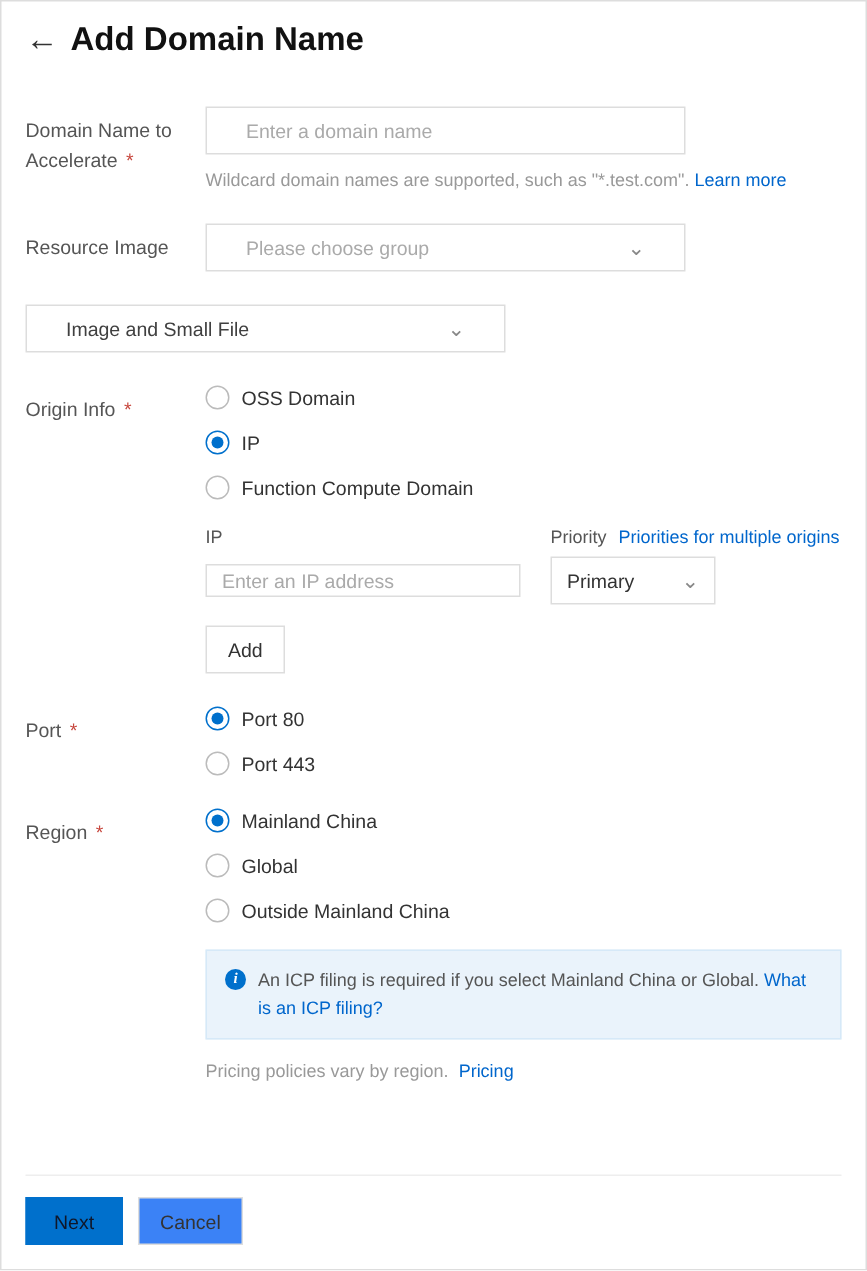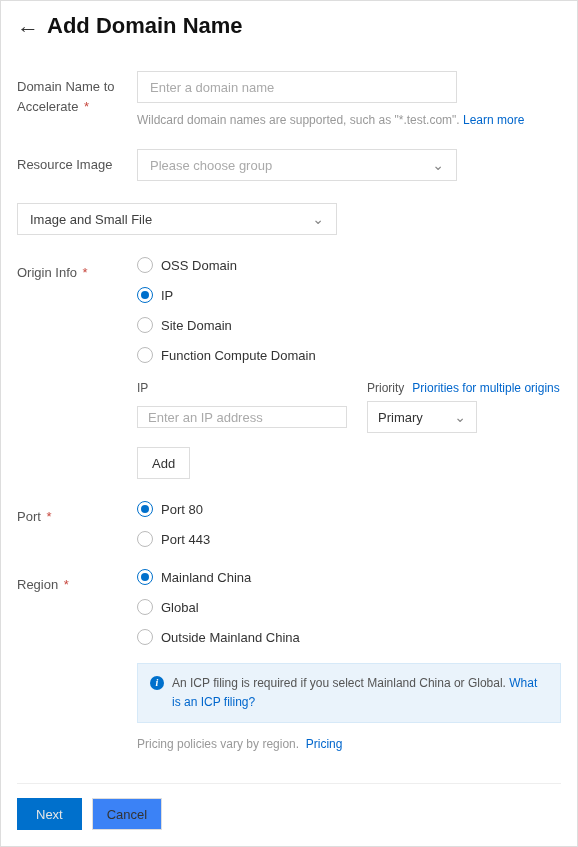--- a/index.html
+++ b/index.html
@@ -48,21 +48,21 @@
   }
   .label-col .req { color: #c7473e; margin-left: 2px; }
   .field-col {
     flex: 1;
     min-width: 0;
   }
   .text-input, .select-box {
     width: 320px;
     height: 32px;
     border: 1px solid #ddd;
-    padding: 0 12px;
+    padding: 0 26px;
     font-size: 13px;
     color: #333;
     background: #fff;
     display: flex;
     align-items: center;
     position: relative;
   }
   .text-input::placeholder { color: #aaa; }
   .hint {
     margin-top: 10px;
@@ -199,21 +199,21 @@
   }
   .footer-divider {
     position: absolute;
     left: 16px; right: 16px;
     bottom: 62px;
     height: 1px;
     background: #eee;
   }
   .btn-primary {
     background: #0070cc;
-    color: #e5e5e5;
+    color: #0f172a;
     border: 1px solid #0070cc;
     height: 32px;
     padding: 0 18px;
     font-size: 13px;
     cursor: pointer;
     text-align: center;
   }
   .btn-secondary {
     background: #3b82f6;
     color: #333;
@@ -276,24 +276,20 @@
         <div class="radio-item">
           <span class="radio-circle"></span>
           <span>OSS Domain</span>
         </div>
         <div class="radio-item selected">
           <span class="radio-circle"></span>
           <span>IP</span>
         </div>
         <div class="radio-item">
           <span class="radio-circle"></span>
-          <span>Site Domain</span>
-        </div>
-        <div class="radio-item">
-          <span class="radio-circle"></span>
           <span>Function Compute Domain</span>
         </div>
       </div>
 
       <div class="ip-header-row">
         <span class="ip-header-label">IP</span>
         <span class="priority-label">Priority</span>
         <span class="priority-link">Priorities for multiple origins</span>
       </div>
       <div class="ip-input-row">

